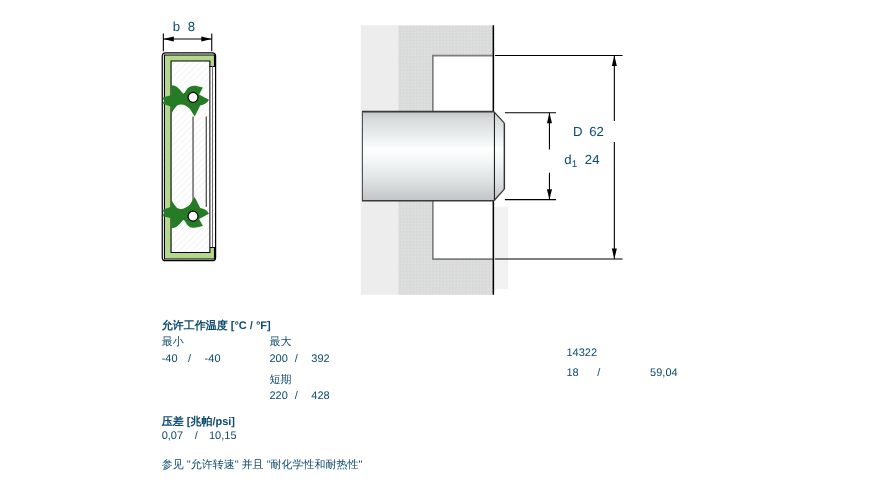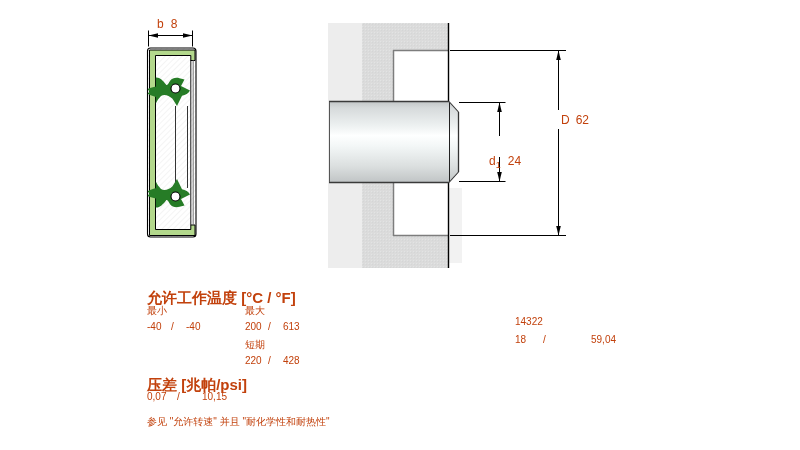--- a/index.html
+++ b/index.html
@@ -1,21 +1,21 @@
 <!DOCTYPE html>
 <html><head>
 <meta charset="utf-8">
 <style>
   html,body{margin:0;padding:0;background:#ffffff;}
   #stage{position:relative;width:800px;height:450px;background:#fff;overflow:hidden;
-         font-family:"Liberation Sans",sans-serif;color:#c2410c;}
+         font-family:"Liberation Sans",sans-serif;color:#0c4a6e;}
   #drawing{position:absolute;left:0;top:0;}
   .txt{position:absolute;white-space:pre;}
   .dim{font-size:12px;}
-  .bold-cjk{font-weight:bold;font-size:15px;}
+  .bold-cjk{font-weight:bold;font-size:10px;}
   .plain{font-size:10px;}
   .serif-bold{font-family:"Liberation Serif",serif;font-weight:bold;font-size:12.5px;}
   .gap7{display:inline-block;width:7px;}
   .gap6{display:inline-block;width:6px;}
   sub.d1{font-size:9px;vertical-align:-3px;}
   .white-bg{background:#fff;padding:0 1px;}
 </style>
 </head>
 <body>
 
@@ -112,46 +112,46 @@
         <line x1="499.5" y1="102.5" x2="499.5" y2="136"></line>
         <line x1="499.5" y1="157" x2="499.5" y2="181.5"></line>
         <path d="M499.5,102.5 L497.2,112 L501.8,112 Z" fill="#000" stroke="none"></path>
         <path d="M499.5,181.5 L497.2,172 L501.8,172 Z" fill="#000" stroke="none"></path>
       </g>
     </g>
   </svg>
 
   <div class="txt dim" style="left:157px;top:17px;"><span>b</span><span class="gap7"></span><span>8</span></div>
 
-  <div class="txt dim white-bg" style="left:560px;top:113px;"><span>D</span><span class="gap6"></span><span>62</span></div>
+  <div class="txt dim white-bg" style="left:520px;top:113px;"><span>D</span><span class="gap6"></span><span>62</span></div>
 
-  <div class="txt dim" style="left:489px;top:138px;margin-top:16px;"><span>d</span><sub class="d1">1</sub><span class="gap7"></span><span>24</span></div>
+  <div class="txt dim" style="left:513px;top:138px;"><span>d</span><sub class="d1">1</sub><span class="gap7"></span><span>24</span></div>
 
   <div class="txt bold-cjk" style="left:147px;top:289px;">允许工作温度 [°C / °F]</div>
   <div class="txt plain" style="left:147px;top:304px;">最小</div>
   <div class="txt plain" style="left:245px;top:304px;text-align:center;">最大</div>
 
   <div class="txt plain" style="left:147px;top:321px;">-40</div>
   <div class="txt plain" style="left:171px;top:321px;">/</div>
   <div class="txt plain" style="left:186px;top:321px;">-40</div>
 
   <div class="txt plain" style="left:245px;top:321px;">200</div>
   <div class="txt plain" style="left:268px;top:321px;">/</div>
-  <div class="txt plain" style="left:283px;top:321px;">613</div>
+  <div class="txt plain" style="left:283px;top:321px;">392</div>
 
   <div class="txt plain" style="left:245px;top:338px;">短期</div>
 
   <div class="txt plain" style="left:245px;top:355px;">220</div>
   <div class="txt plain" style="left:268px;top:355px;">/</div>
   <div class="txt plain" style="left:283px;top:355px;">428</div>
 
   <div class="txt bold-cjk" style="left:147px;top:376px;">压差 [兆帕/psi]</div>
   <div class="txt plain" style="left:147px;top:391px;">0,07</div>
   <div class="txt plain" style="left:177px;top:391px;">/</div>
-  <div class="txt plain" style="left:190px;top:391px;margin-left:12px;">10,15</div>
+  <div class="txt plain" style="left:190px;top:391px;">10,15</div>
 
   <div class="txt plain" style="left:147px;top:415px;">参见 "允许转速" 并且 "耐化学性和耐热性"</div>
 
   <div class="txt plain" style="left:515px;top:316px;">14322</div>
   <div class="txt plain" style="left:515px;top:334px;">18</div>
   <div class="txt plain" style="left:543px;top:334px;">/</div>
   <div class="txt plain" style="left:558px;top:334px;padding-left:33px;">59,04</div>
 
 </div>
 

